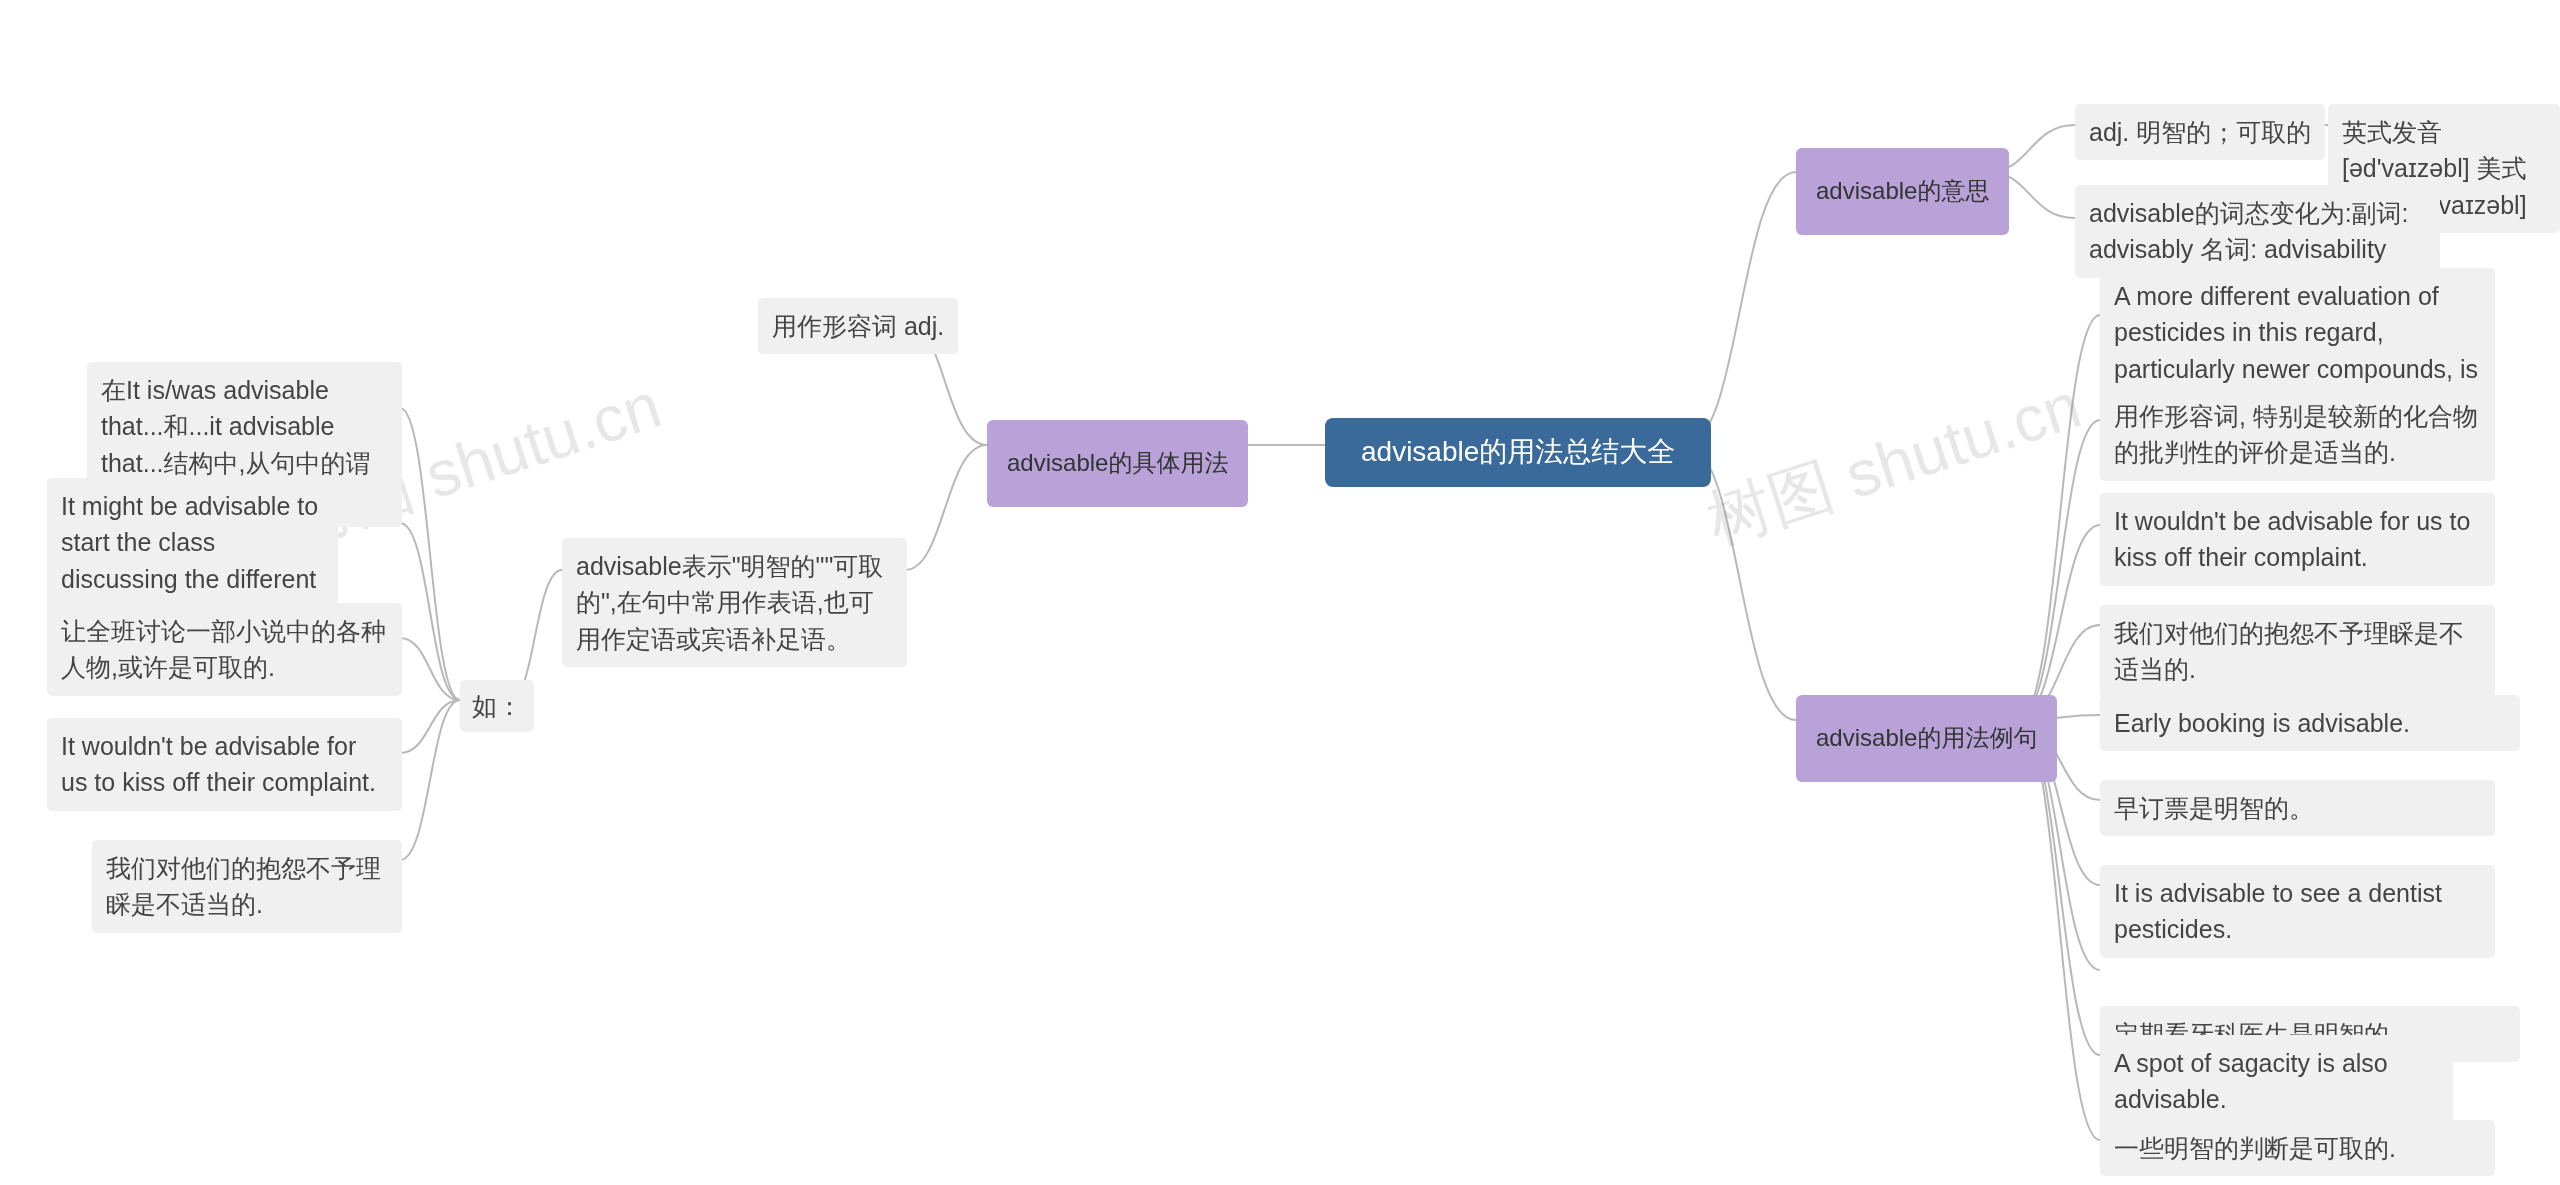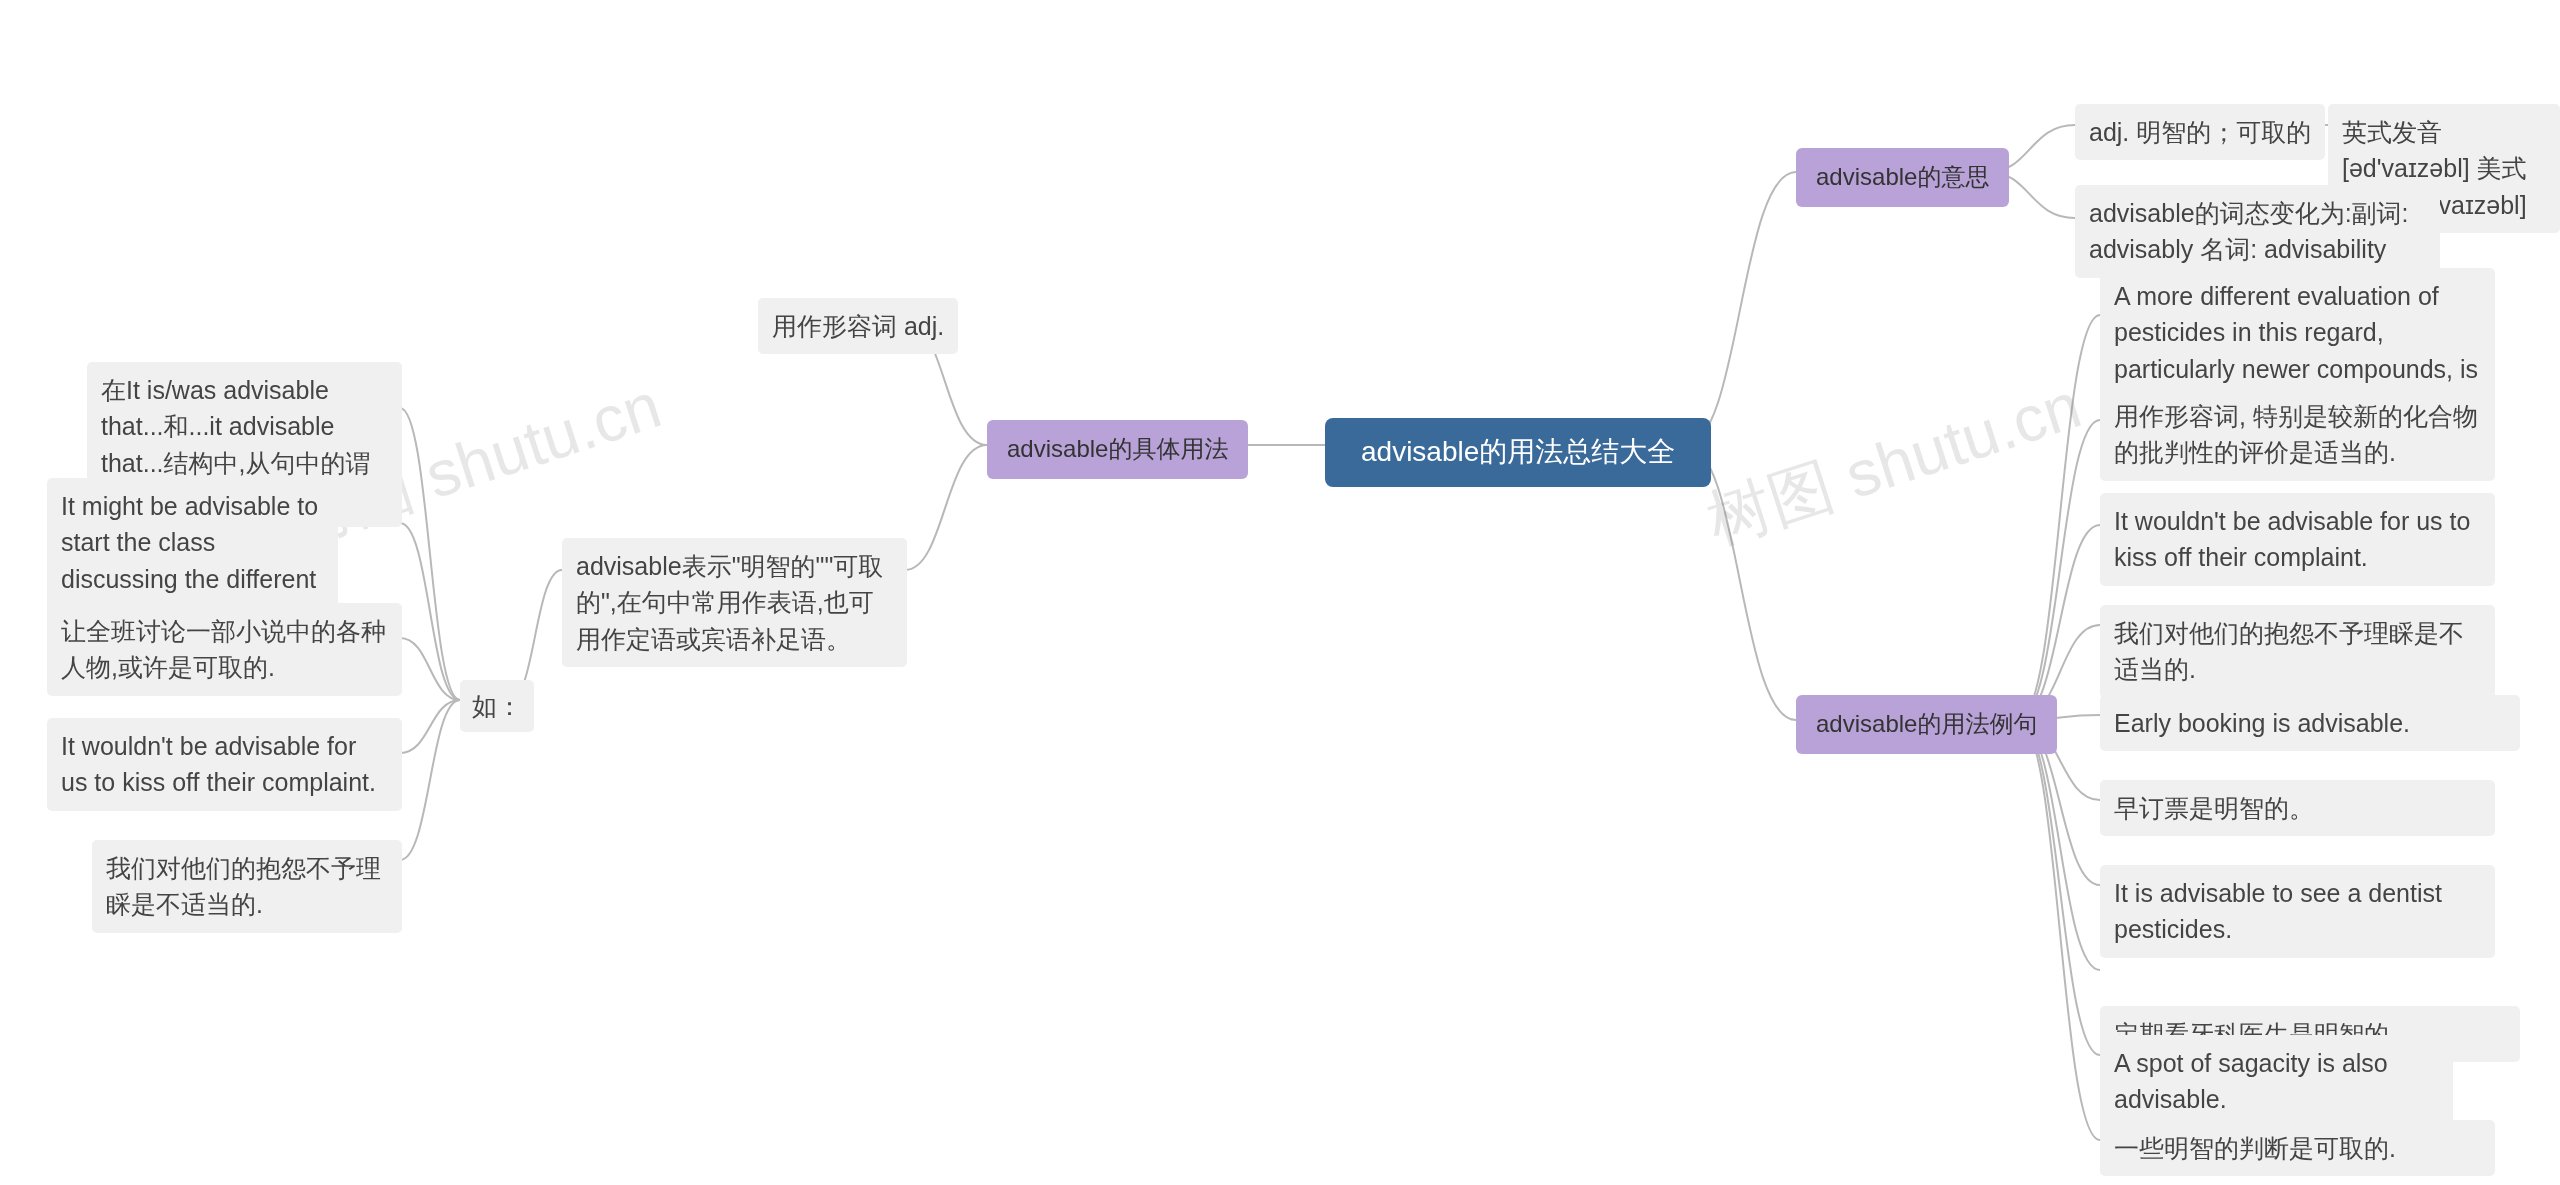--- a/index.html
+++ b/index.html
@@ -26,21 +26,21 @@
     background: #3a6a9a;
     color: #ffffff;
     font-size: 28px;
     padding: 14px 36px;
     border-radius: 8px;
   }
   .branch {
     background: #b8a2d8;
     color: #333333;
     font-size: 24px;
-    padding: 12px 20px;
+    padding: 26px 20px;
     border-radius: 6px;
   }
   .leaf {
     background: #f0f0f0;
     color: #444444;
     font-size: 25px;
     padding: 10px 14px;
     border-radius: 5px;
     max-width: 420px;
   }

